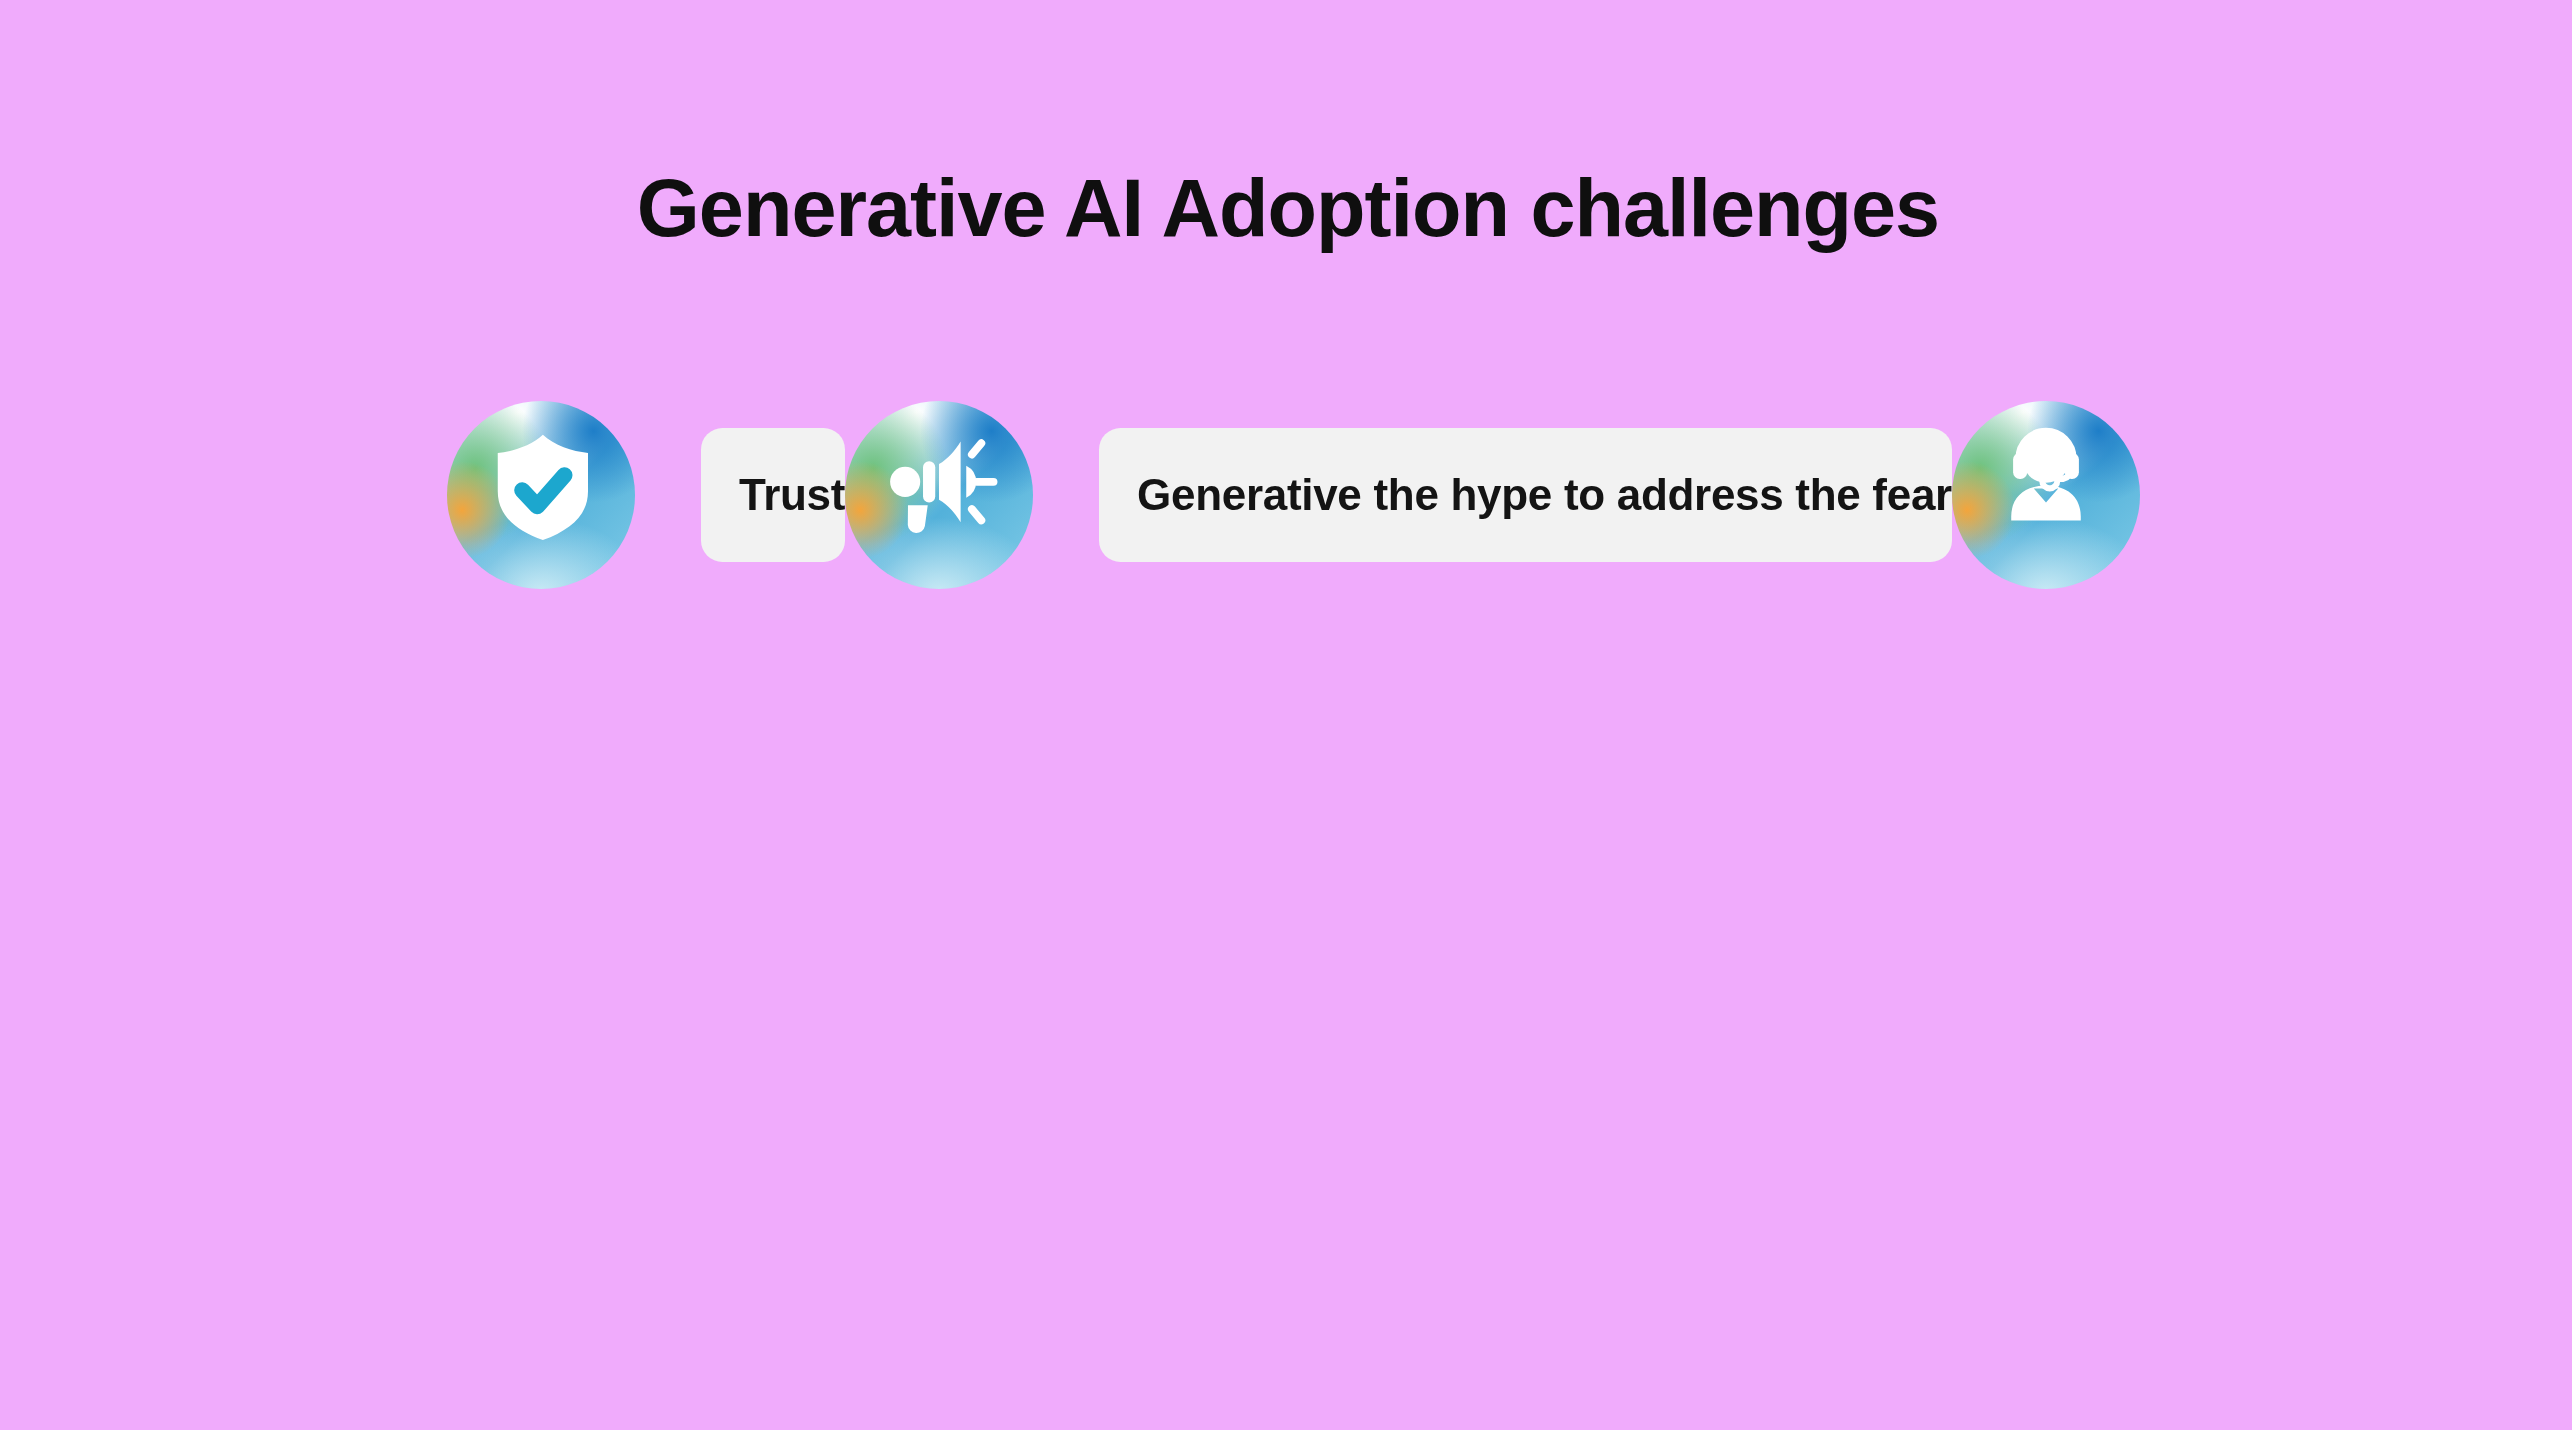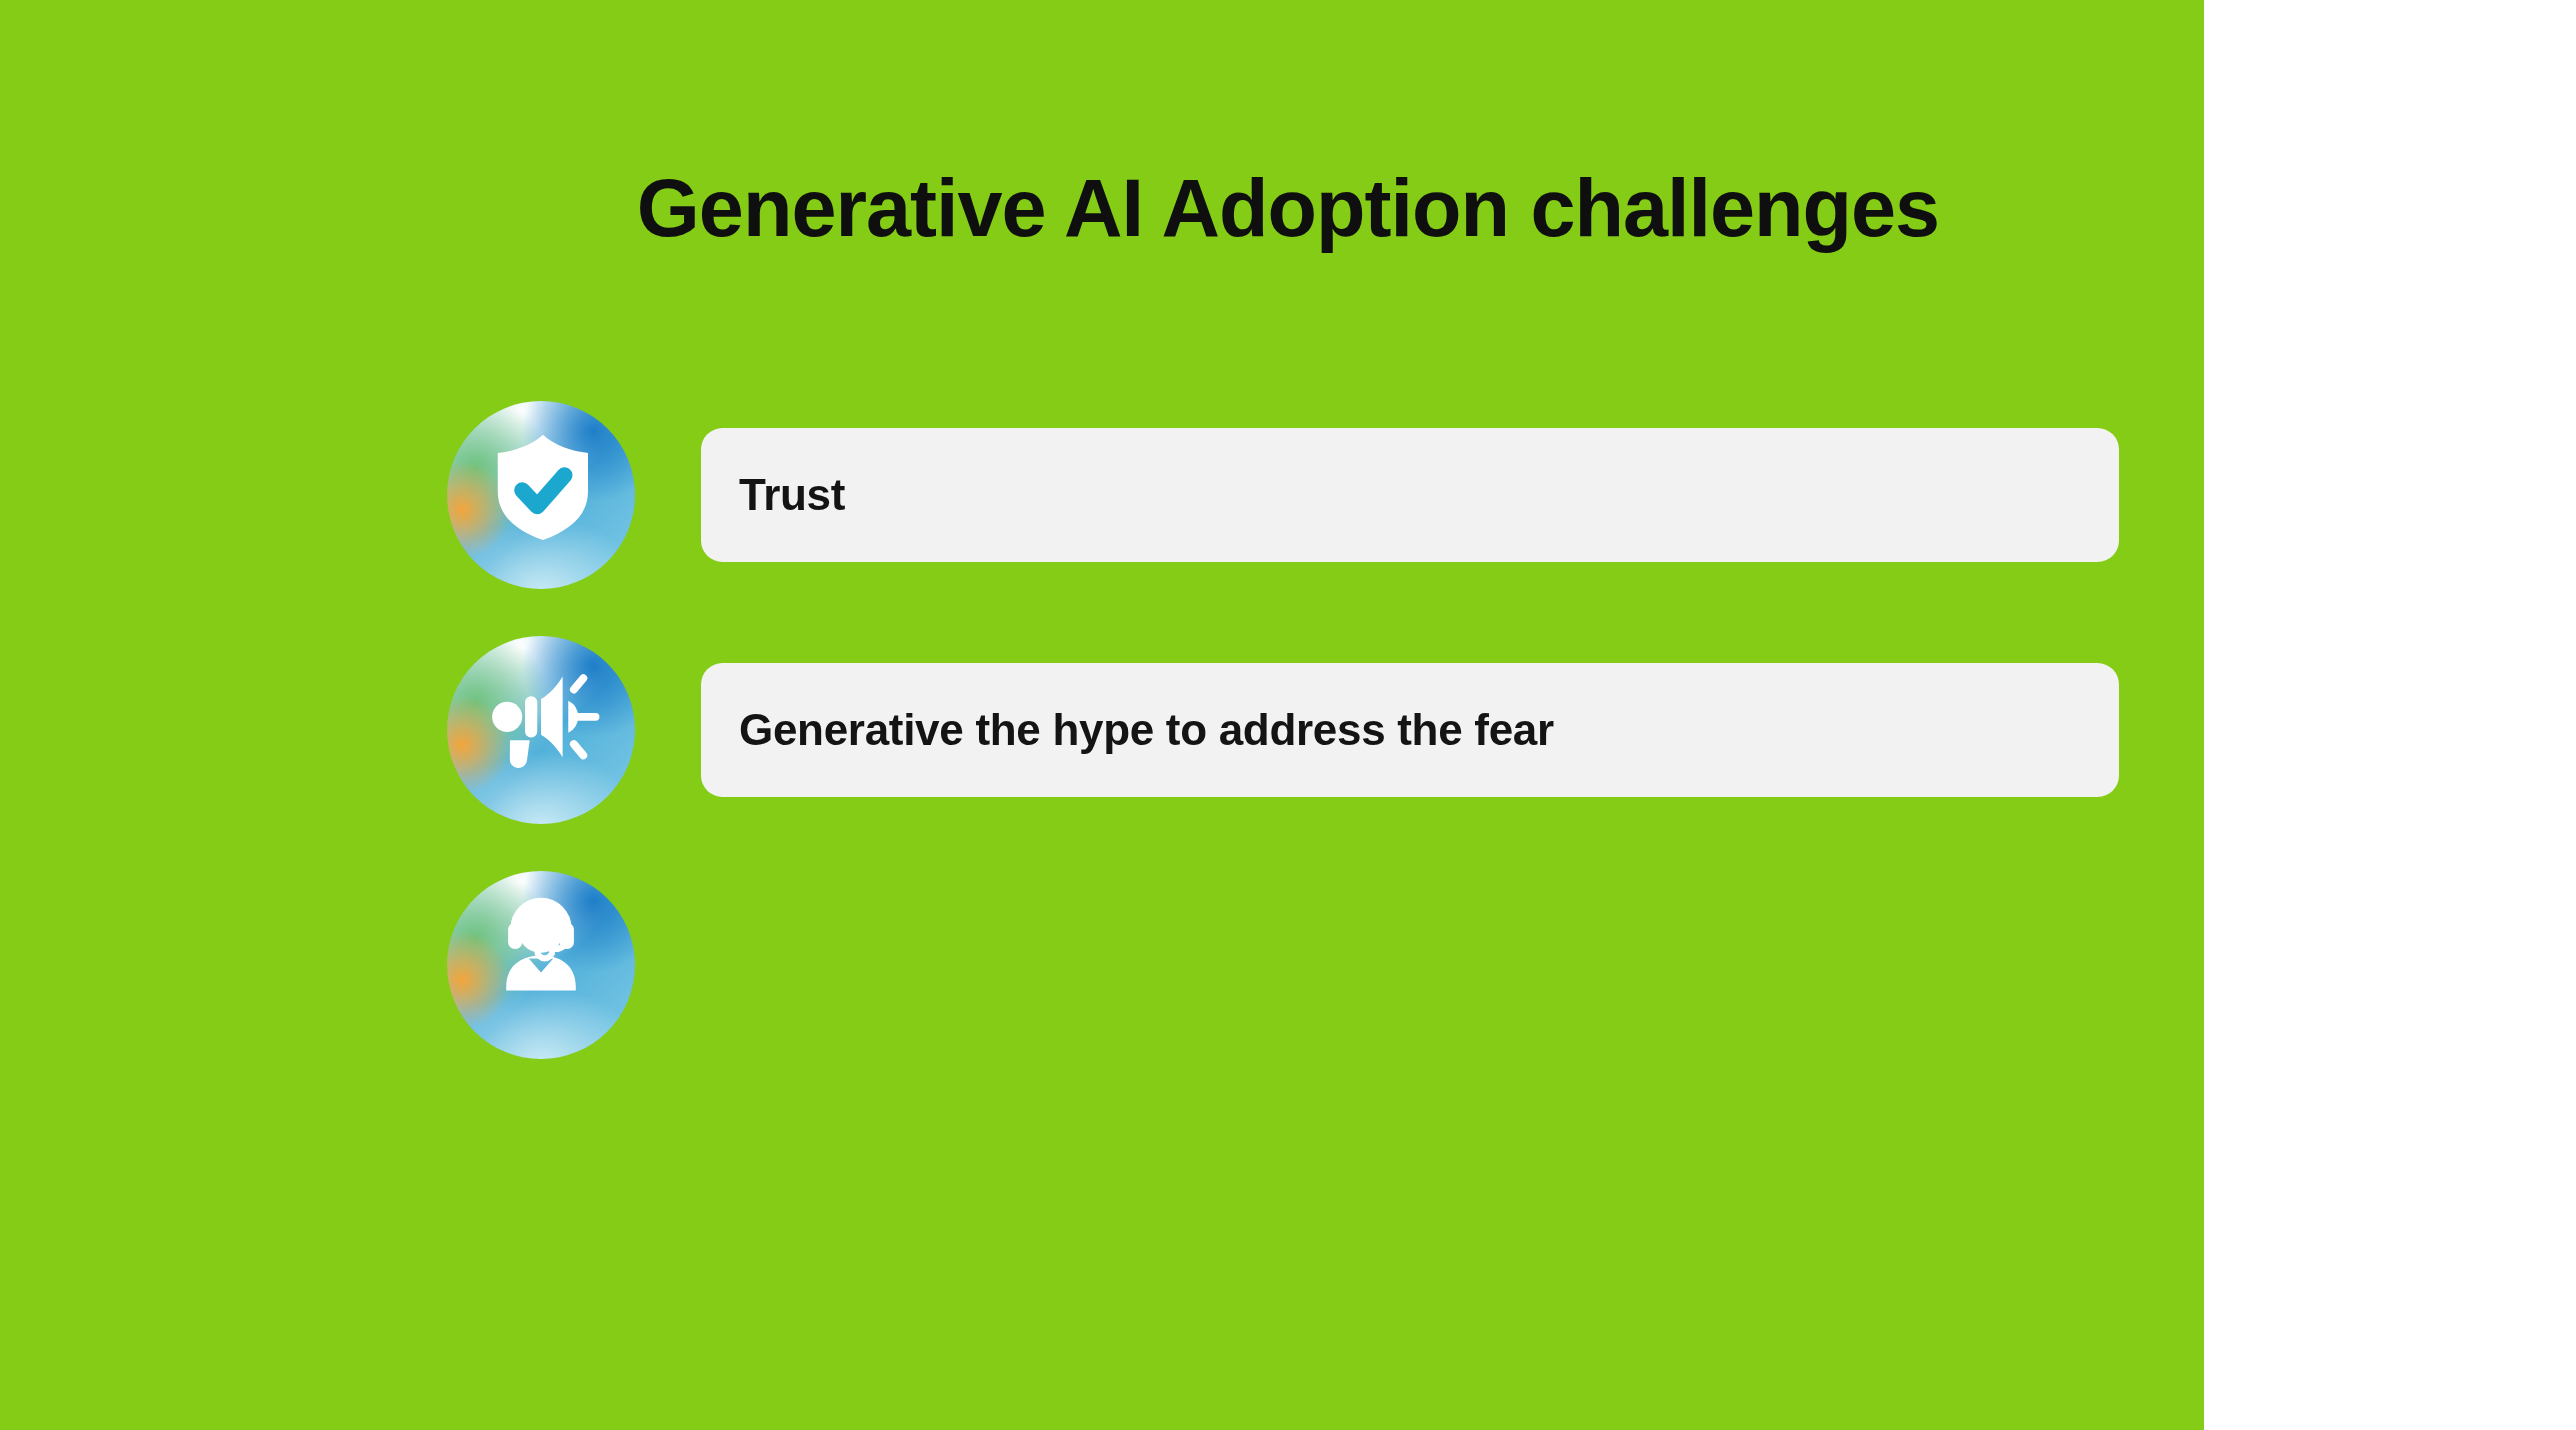--- a/index.html
+++ b/index.html
@@ -1,26 +1,26 @@
 <!DOCTYPE html>
 <html style="font-size:10.7px"><head>
 <meta charset="utf-8">
 <style>
   html,body{margin:0;padding:0;background:#fff;}
   body{width:2576px;height:1431px;font-family:"Liberation Sans",sans-serif;overflow:hidden;}
-  .canvas{position:absolute;left:0;top:0;width:2204px;height:1431px;background:#84cc16;}
+  .canvas{position:absolute;left:0;top:0;width:2572px;height:1431px;background:#f0abfc;}
 
   .title{
     position:absolute;top:160px;left:0;width:2576px;
     text-align:center;
     font-size:81px;font-weight:800;color:#0f0f0f;
     letter-spacing:-1px;line-height:1.2;
   }
 
-  .rows{position:absolute;left:447px;top:401px;width:1672px;display:flex;flex-direction:column;row-gap:47px;}
+  .rows{position:absolute;left:447px;top:401px;width:1672px;display:flex;flex-direction:row;row-gap:47px;}
   .row{display:flex;align-items:center;height:188px;}
 
   .icon-circle{
     width:188px;height:188px;border-radius:50%;flex:0 0 188px;
     position:relative;
     background:
       radial-gradient(38% 38% at 78% 16%, #1E7EC8 0%, rgba(30,126,200,0) 100%),
       radial-gradient(26% 26% at 8% 58%, #F3A53C 0%, rgba(243,165,60,0) 100%),
       radial-gradient(40% 40% at 15% 36%, #6FC27D 0%, rgba(111,194,125,0) 100%),
       radial-gradient(52% 44% at 38% 6%, #FFFFFF 0%, rgba(255,255,255,0) 100%),

